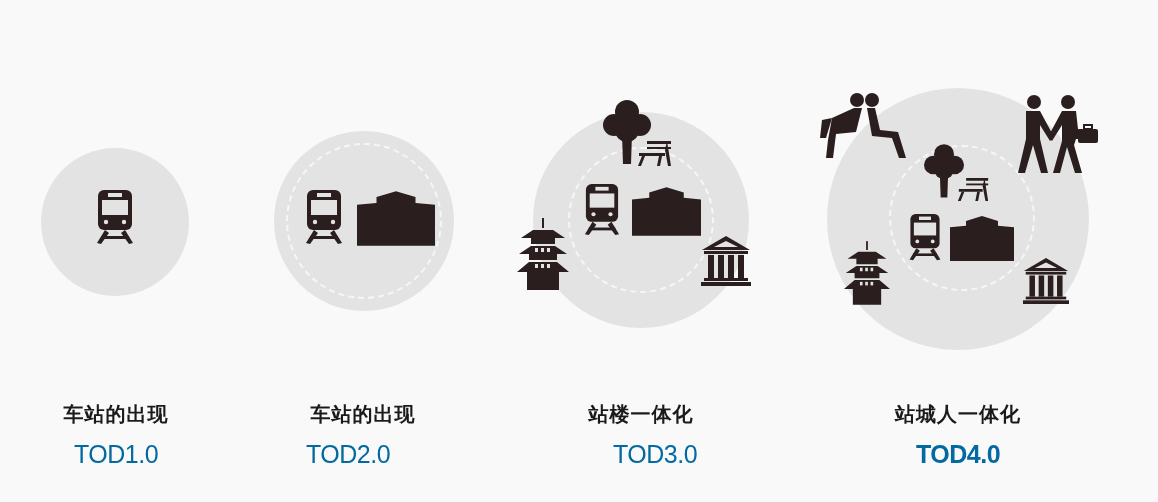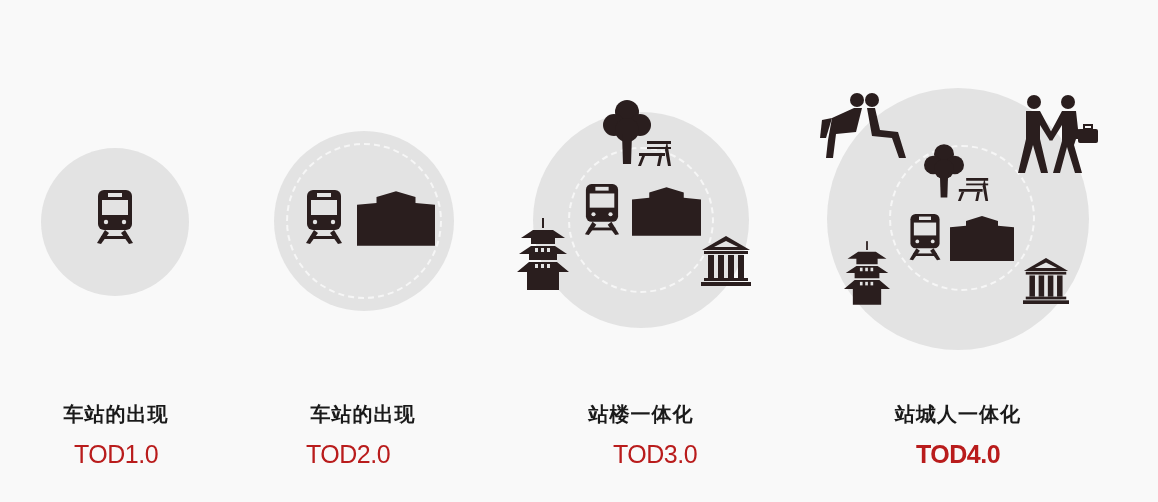--- a/index.html
+++ b/index.html
@@ -6,21 +6,21 @@
   body {
     width:1158px; height:502px; background:#f9f9f9; position:relative; overflow:hidden;
     font-family:"DejaVu Sans", sans-serif;
   }
   .circle { position:absolute; border-radius:50%; background:#e3e3e3; }
   .dash { position:absolute; border-radius:50%; border:2px dashed #f6f6f6; box-sizing:border-box; }
   .icon { position:absolute; }
   .icon svg { width:100%; height:100%; display:block; }
   .label { position:absolute; text-align:left; transform:translateX(-50%); white-space:nowrap; color:#1a1a1a; }
   .title { font-size:20px; font-weight:bold; letter-spacing:1px; }
-  .version { font-family:"Liberation Sans", sans-serif; font-size:25px; letter-spacing:-0.5px; color:#b91c1c; }
+  .version { font-family:"Liberation Sans", sans-serif; font-size:25px; letter-spacing:-0.5px; color:#0369a1; }
 </style>
 </head>
 <body>
 
 <svg width="0" height="0" style="position:absolute">
   <defs>
     <symbol id="sym-train" viewBox="0 0 40 56">
       <rect x="3" y="0" width="34" height="40" rx="6" fill="#2a1e1e"></rect>
       <rect x="13" y="3" width="14" height="4" fill="#e3e3e3"></rect>
       <rect x="7" y="10" width="26" height="15" fill="#e3e3e3"></rect>

